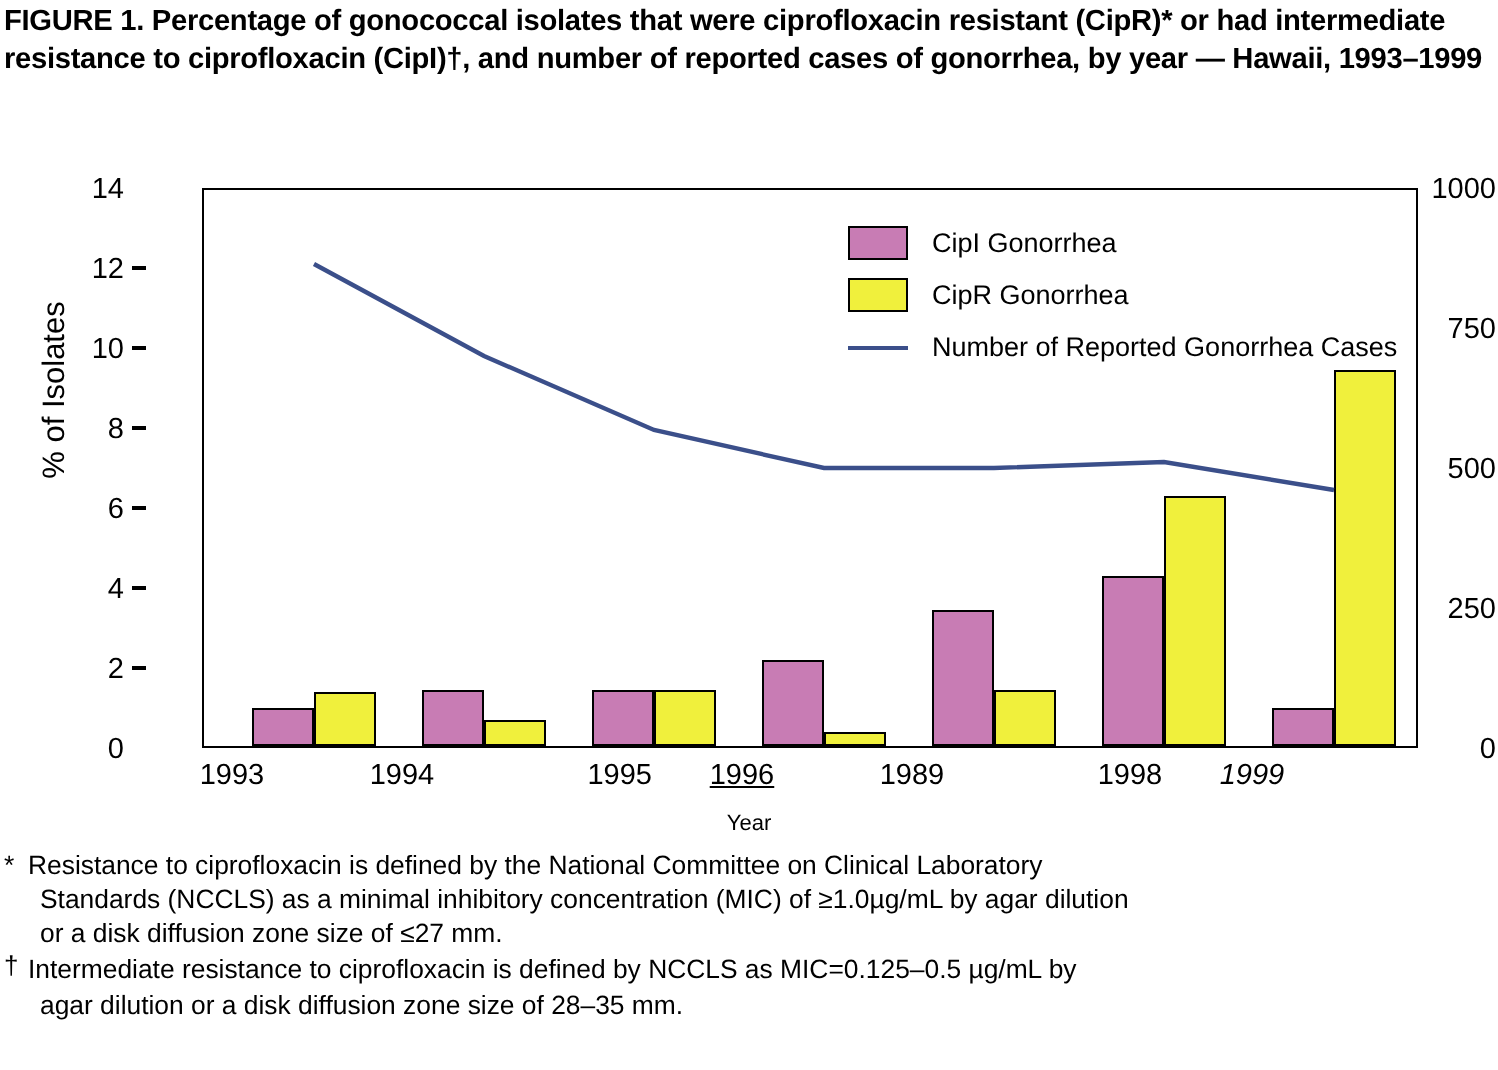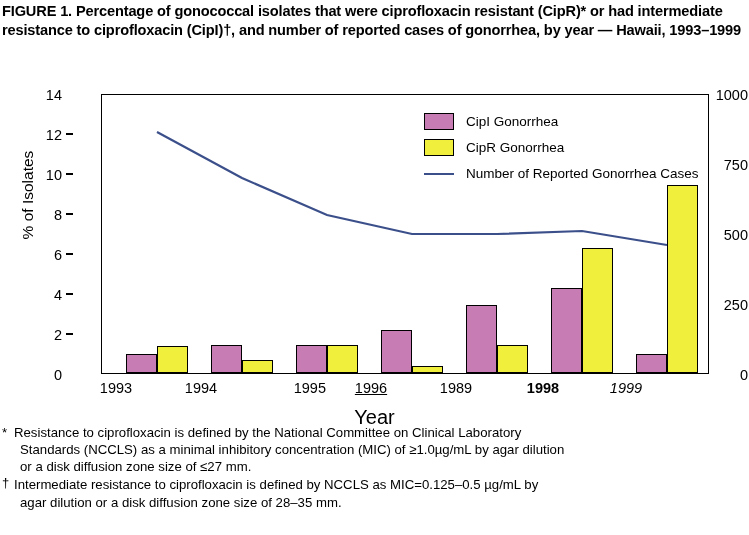--- a/index.html
+++ b/index.html
@@ -91,21 +91,21 @@
     width: 80px;
     text-align: center;
     font-size: 14.5px;
   }
   .axis-title-x {
     position: absolute;
     top: 340px;
     left: 0;
     width: 749px;
     text-align: center;
-    font-size: 20px;
+    font-size: 11px;
   }
   .axis-title-y {
     position: absolute;
     left: -52px;
     top: 120px;
     width: 160px;
     text-align: center;
     font-size: 15.5px;
     transform: rotate(-90deg);
     transform-origin: center center;
@@ -259,21 +259,21 @@
         </div>
 
       </div>
     </div>
 
     <div class="xlab" style="left:76px;">1993</div>
     <div class="xlab" style="left:161px;">1994</div>
     <div class="xlab" style="left:246px;text-align:right;">1995</div>
     <div class="xlab" style="left:331px;text-decoration:underline;">1996</div>
     <div class="xlab" style="left:416px;">1989</div>
-    <div class="xlab" style="left:503px;font-weight:bold;">1998</div>
+    <div class="xlab" style="left:525px;">1998</div>
     <div class="xlab" style="left:586px;font-style:italic;">1999</div>
 
     <div class="axis-title-x">Year</div>
   </div>
 
   <div class="notes">
     <div class="note">
       <span class="marker">*</span>
       <span>Resistance to ciprofloxacin is defined by the National Committee on Clinical Laboratory</span>
       <span class="indent">Standards (NCCLS) as a minimal inhibitory concentration (MIC) of ≥1.0µg/mL by agar dilution</span>

